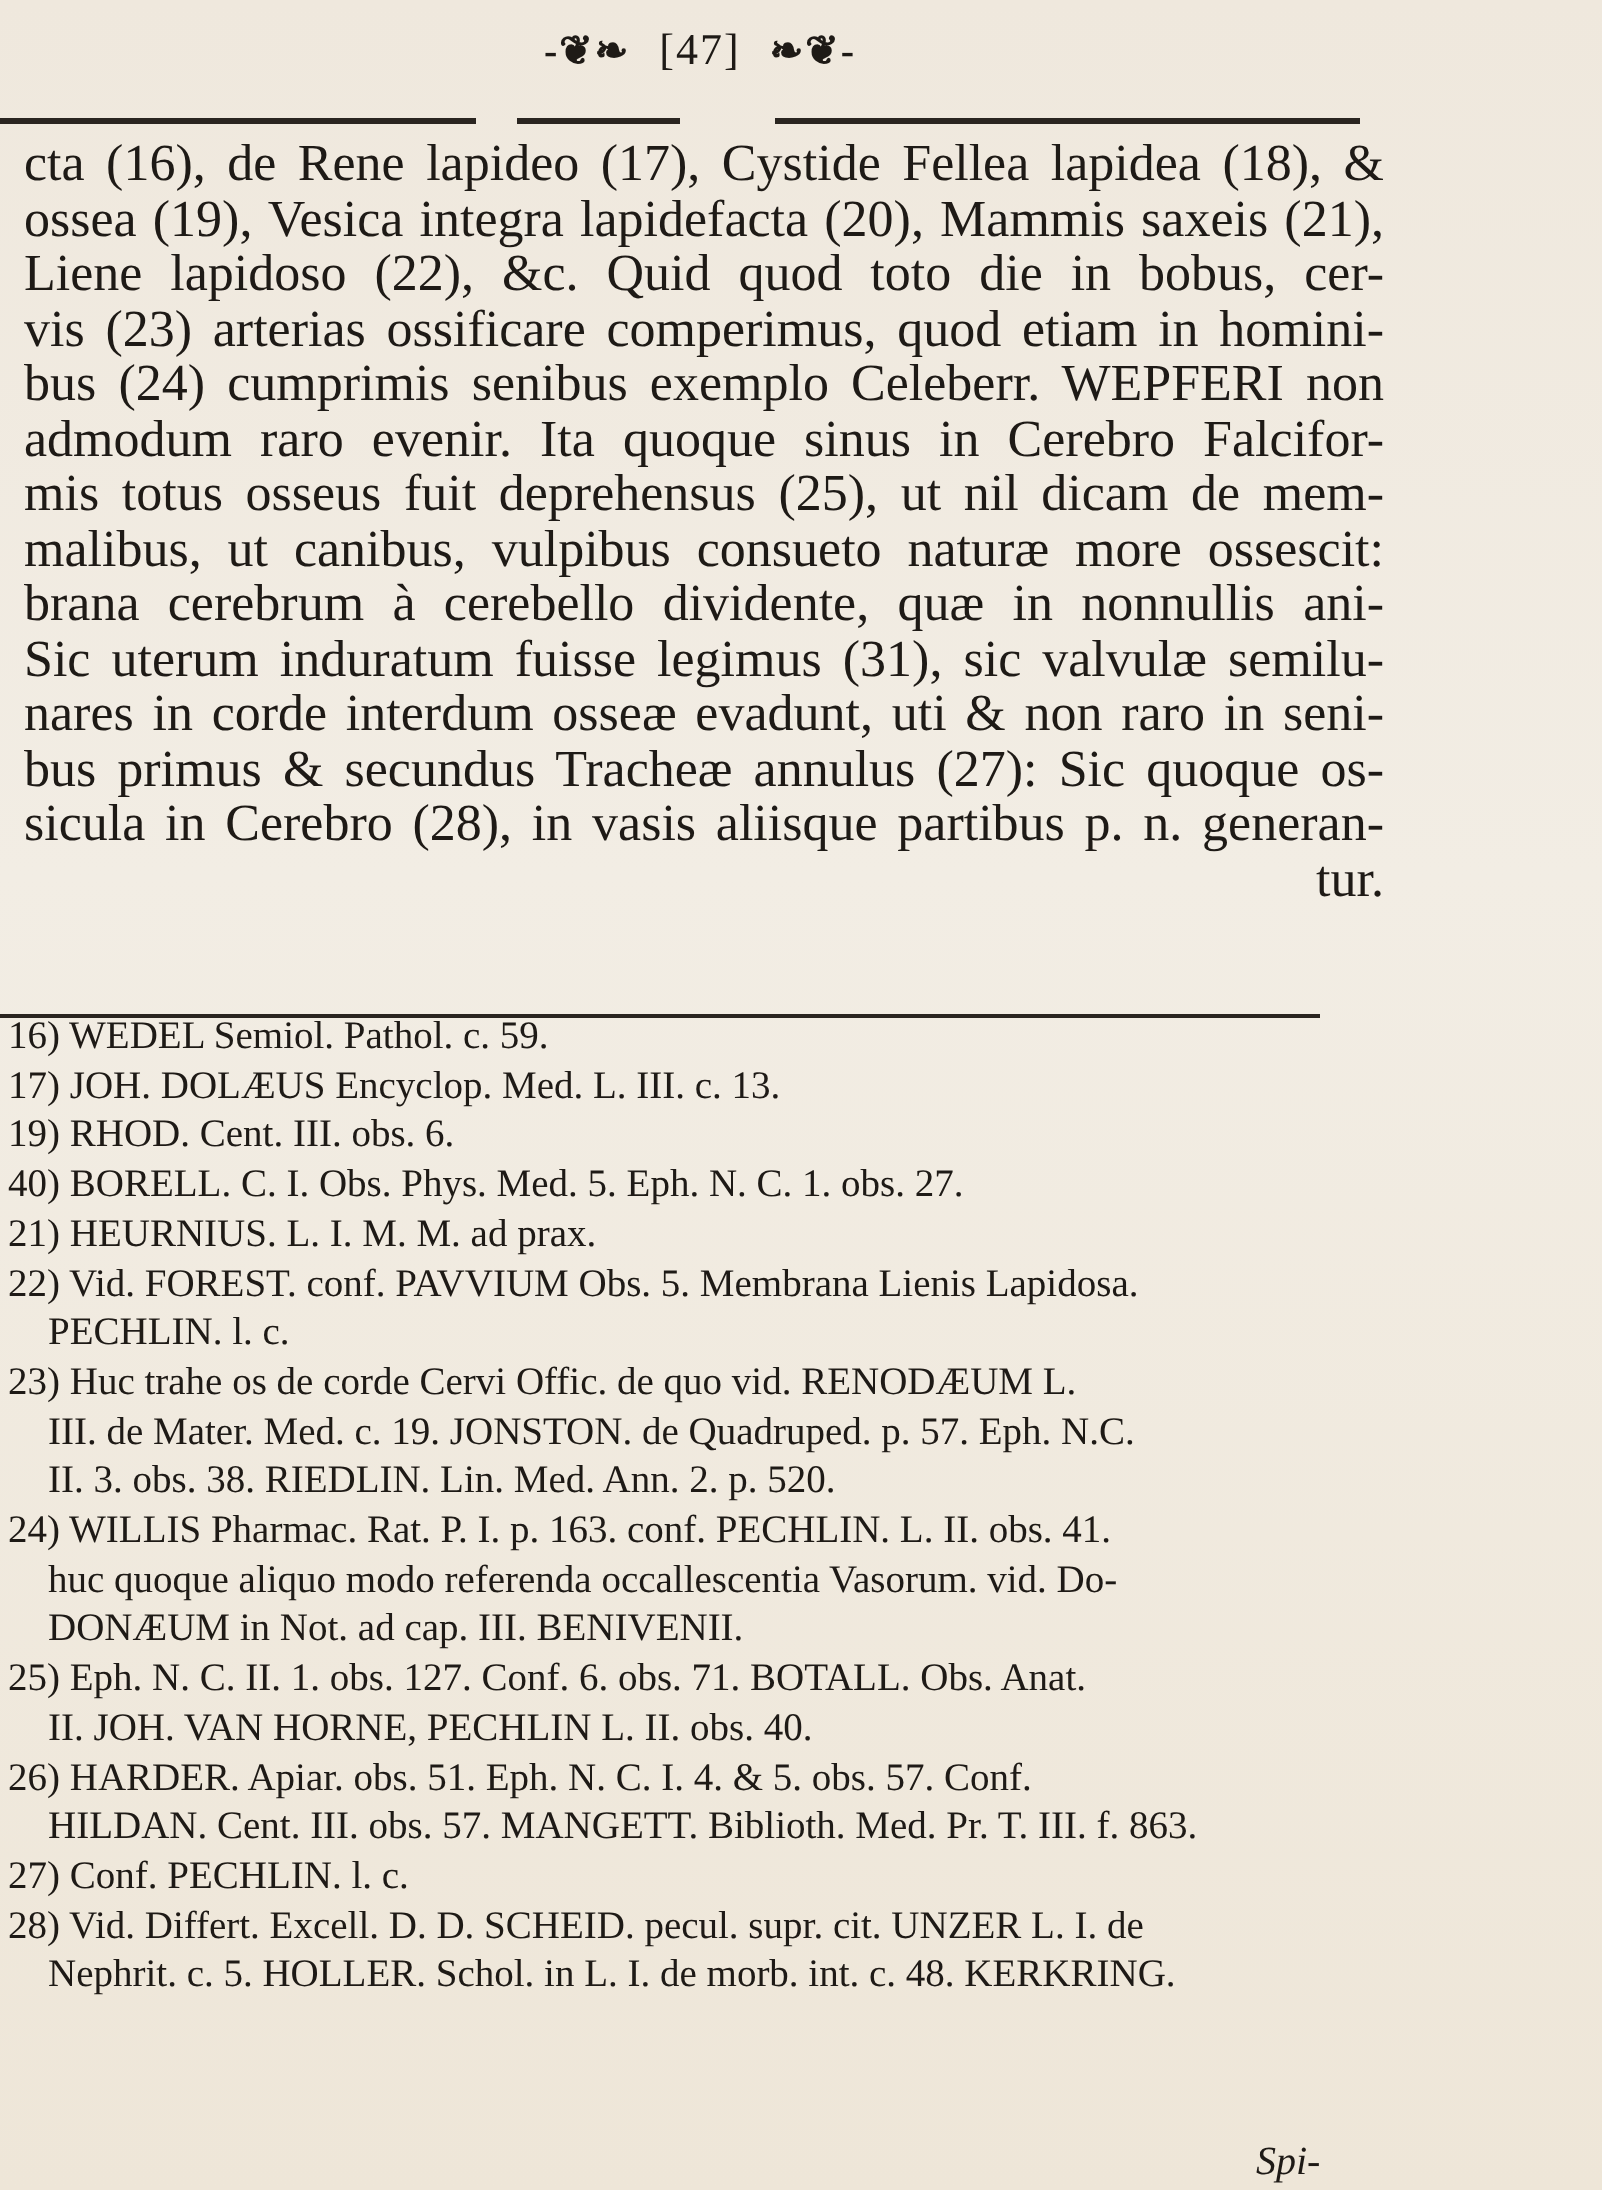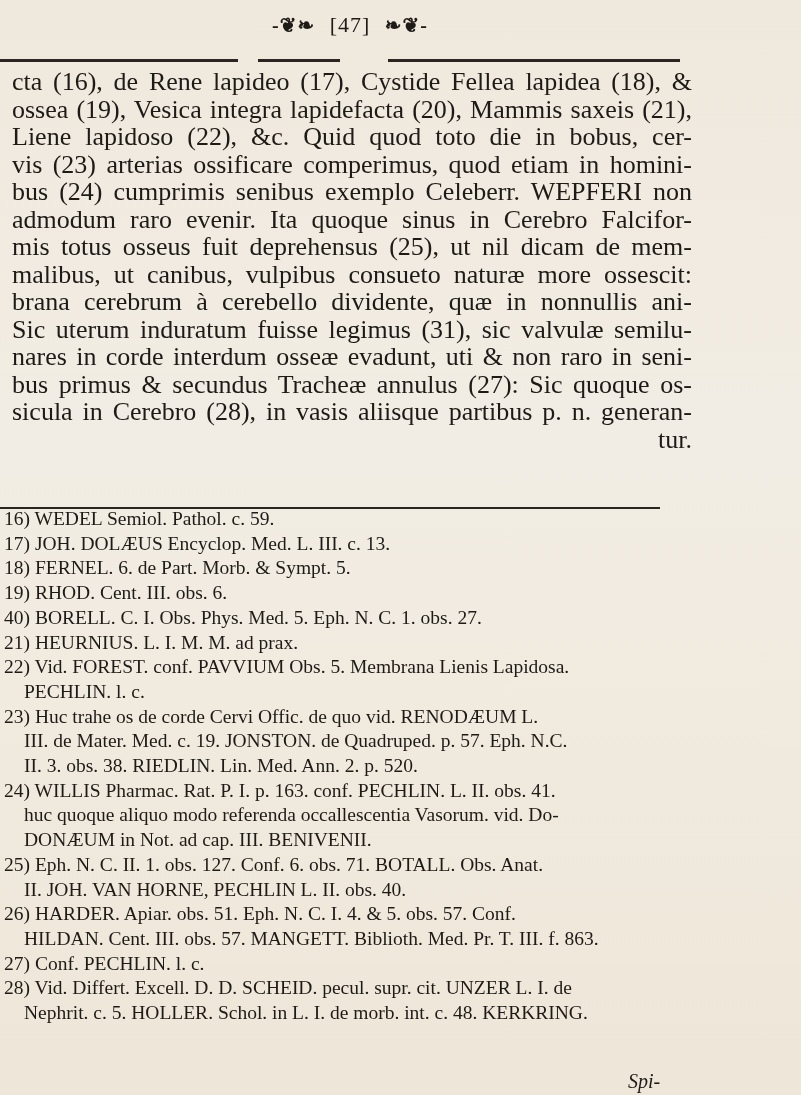--- a/index.html
+++ b/index.html
@@ -74,24 +74,20 @@
   <div class="notes">
     <div class="note">
       <span class="num">16)</span>
       <span>WEDEL Semiol. Pathol. c. 59.</span>
     </div>
     <div class="note">
       <span class="num">17)</span>
       <span>JOH. DOLÆUS Encyclop. Med. L. III. c. 13.</span>
     </div>
     <div class="note">
-      <span class="num">18)</span>
-      <span>FERNEL. 6. de Part. Morb. &amp; Sympt. 5.</span>
-    </div>
-    <div class="note">
       <span class="num">19)</span>
       <span>RHOD. Cent. III. obs. 6.</span>
     </div>
     <div class="note">
       <span class="num">40)</span>
       <span>BORELL. C. I. Obs. Phys. Med. 5. Eph. N. C. 1. obs. 27.</span>
     </div>
     <div class="note">
       <span class="num">21)</span>
       <span>HEURNIUS. L. I. M. M. ad prax.</span>

